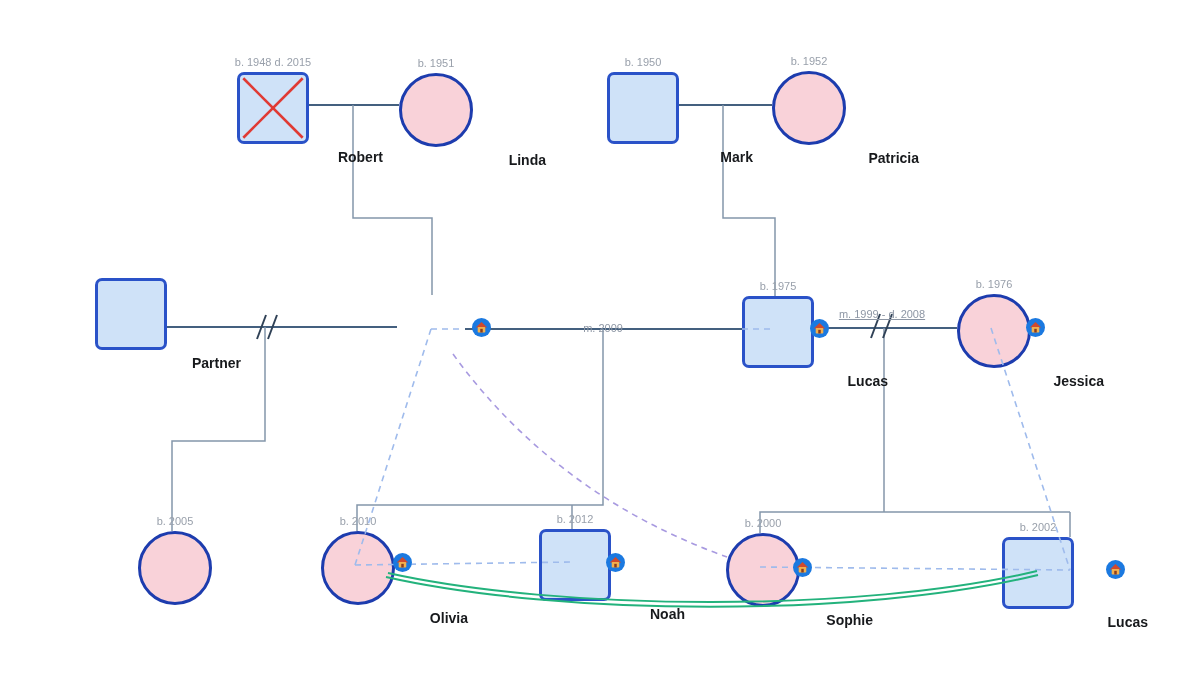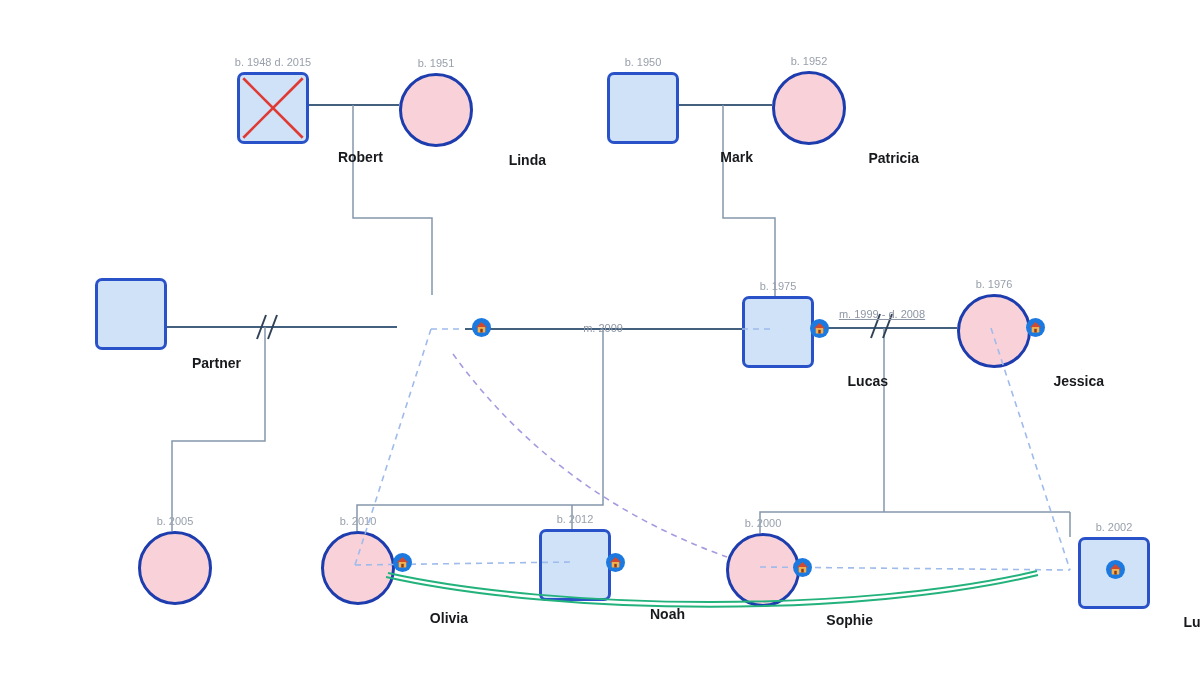--- a/index.html
+++ b/index.html
@@ -114,21 +114,21 @@
     <div class="dates">b. 2012</div>
     <div class="pname">Noah</div>
   </div>
 
   <div class="node" style="left:726px;top:533px;">
     <div class="ci"></div>
     <div class="dates">b. 2000</div>
     <div class="pname">Sophie</div>
   </div>
 
-  <div class="node" style="left:1078px;top:537px;">
+  <div class="node" style="left:1002px;top:537px;">
     <div class="sq"></div>
     <div class="dates">b. 2002</div>
     <div class="pname">Lucas</div>
   </div>
 
   <div class="mlabel" style="left:603px;top:322px;">m. 2009</div>
   <div class="mlabel" style="left:882px;top:308px;text-decoration:underline;">m. 1999 - d. 2008</div>
 
   <svg class="layer" width="1200" height="692">
     <g stroke="#9fbbec" stroke-width="1.6" stroke-dasharray="6 5" fill="none">

